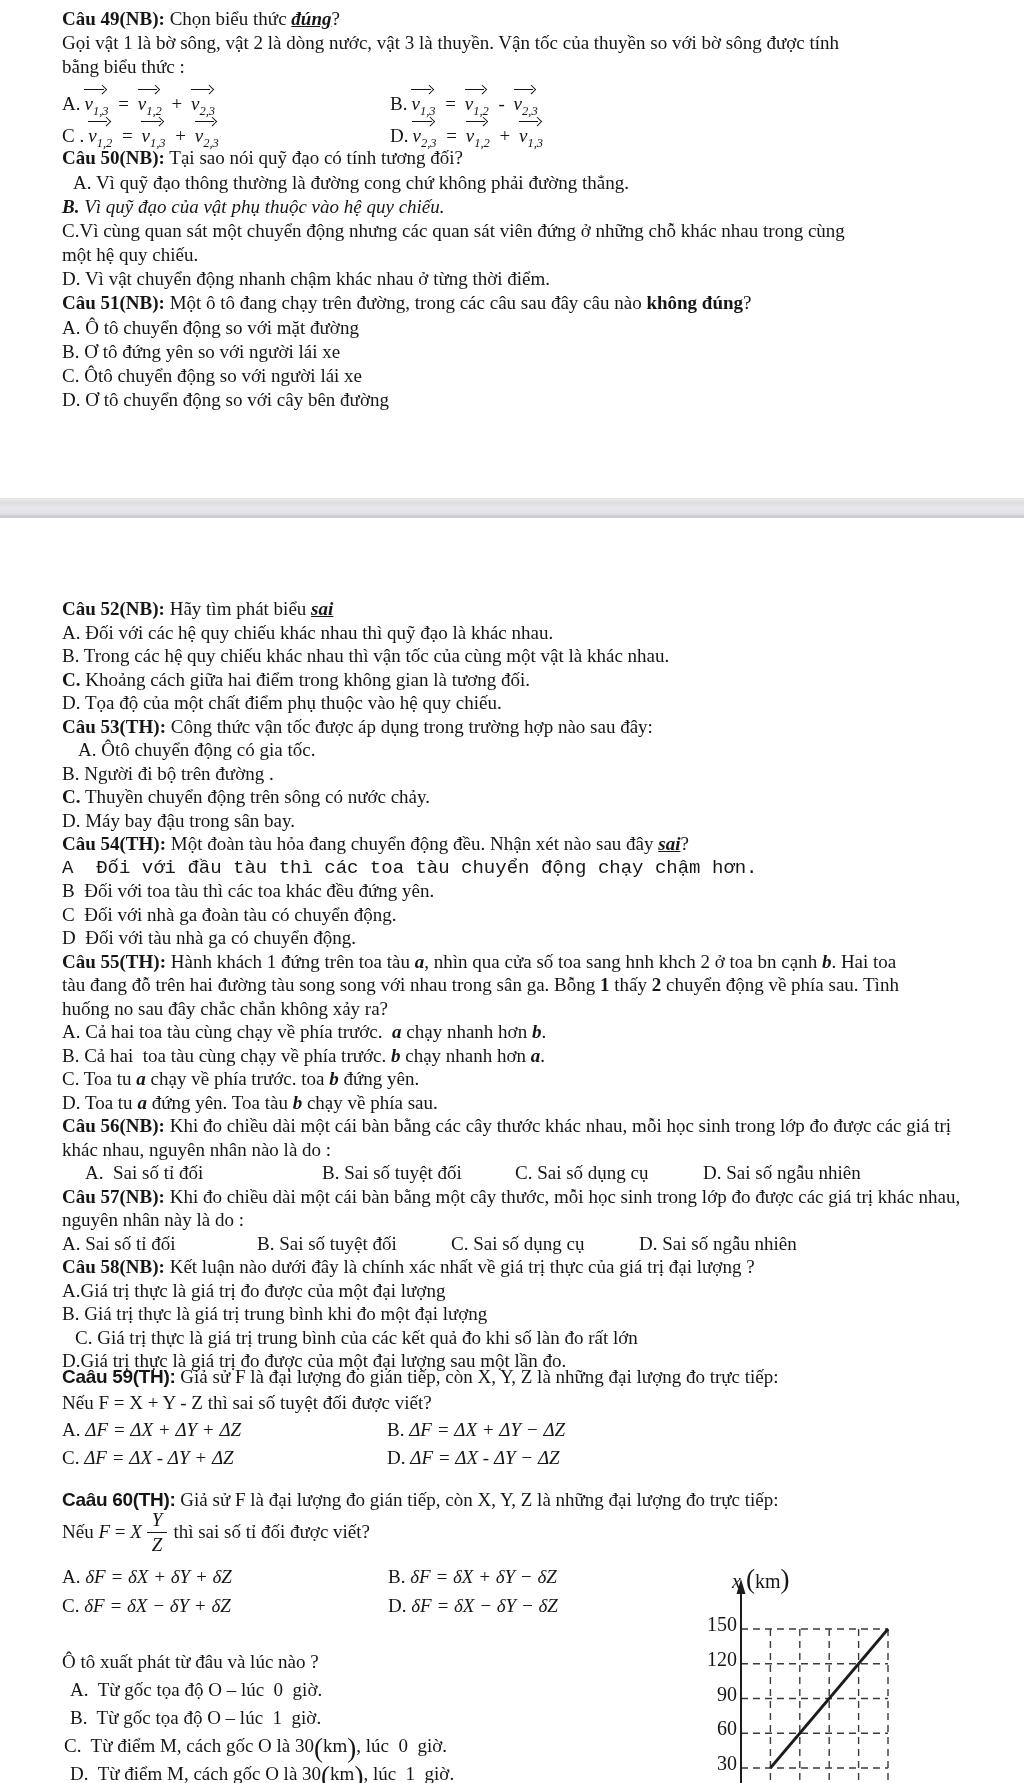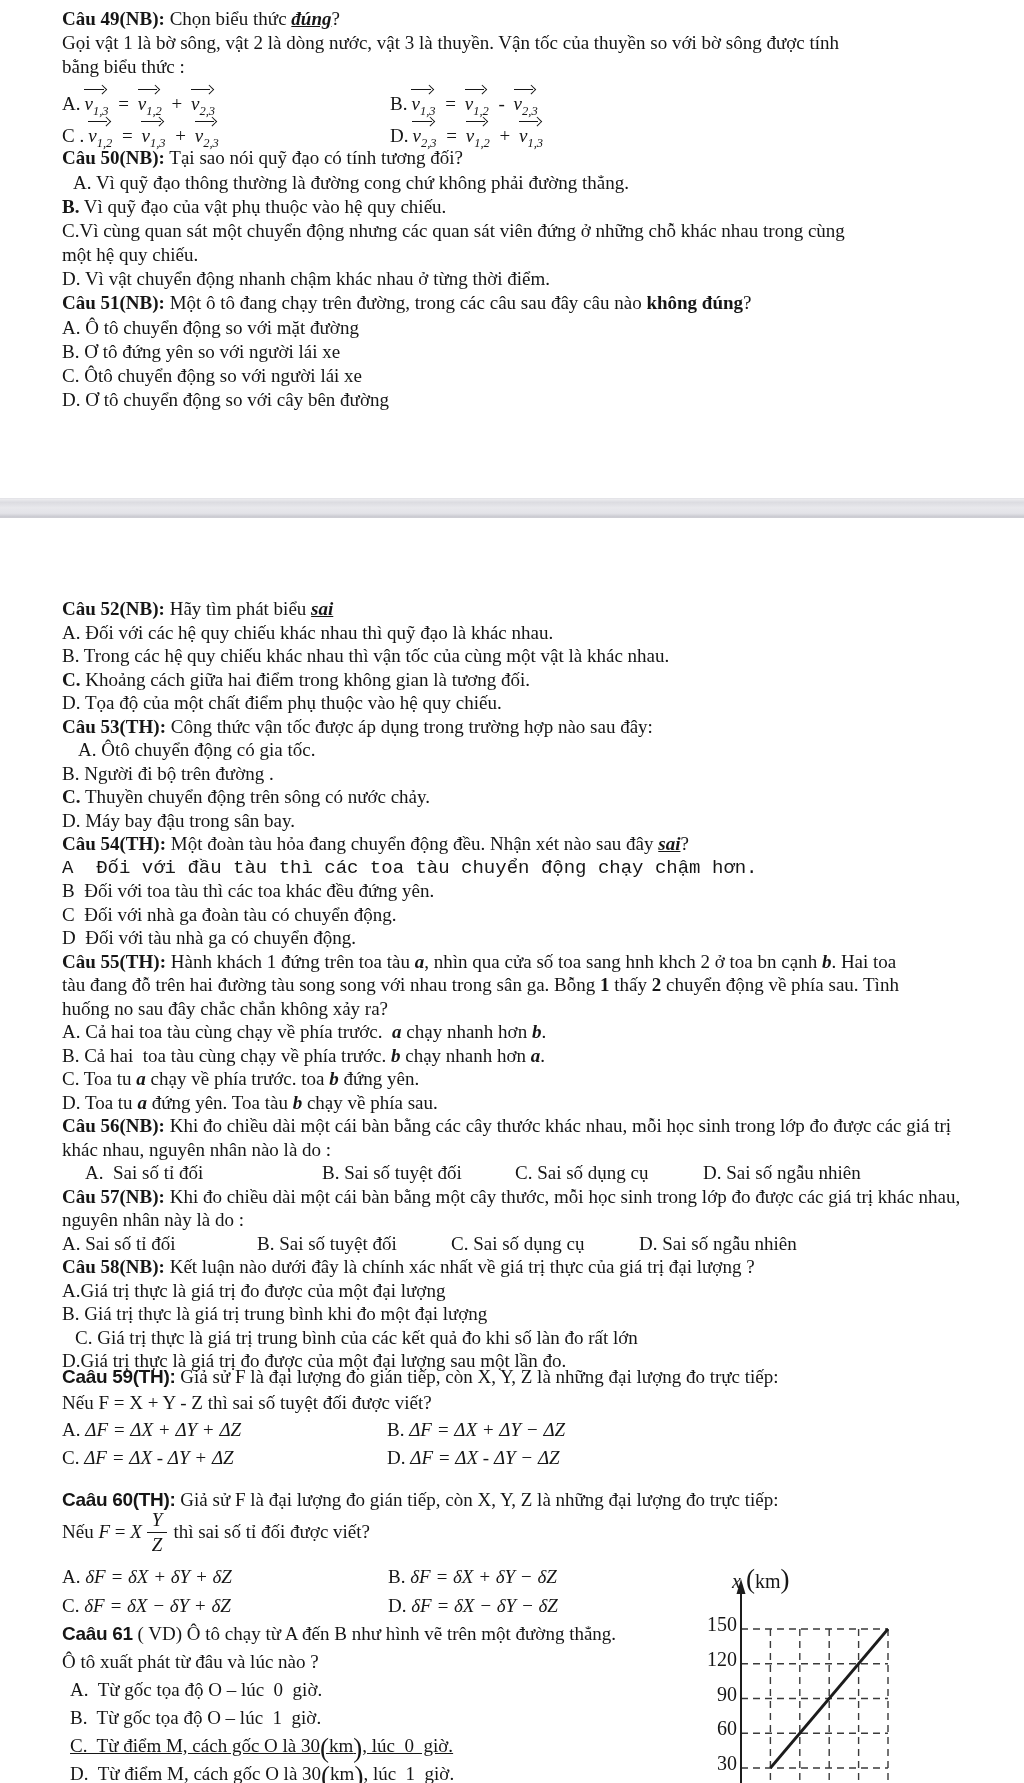--- a/index.html
+++ b/index.html
@@ -75,21 +75,21 @@
       <span class="seg" style="left: 0px;"><span>C .</span><span class="vec"><span class="varrow"></span><span>v</span><sub>1,2</sub></span><span> = </span><span class="vec"><span class="varrow"></span><span>v</span><sub>1,3</sub></span><span> + </span><span class="vec"><span class="varrow"></span><span>v</span><sub>2,3</sub></span></span>
       <span class="seg" style="left: 328px;"><span>D.</span><span class="vec"><span class="varrow"></span><span>v</span><sub>2,3</sub></span><span> = </span><span class="vec"><span class="varrow"></span><span>v</span><sub>1,2</sub></span><span> + </span><span class="vec"><span class="varrow"></span><span>v</span><sub>1,3</sub></span></span>
     </div>
     <div class="line" style="top: 147px;">
       <span class="seg" style="left: 0px;"><span class="b">Câu 50(NB):</span><span> Tại sao nói quỹ đạo có tính tương đối?</span></span>
     </div>
     <div class="line" style="top: 172px; margin-left: 11px;">
       <span class="seg" style="left: 0px;"><span>A. Vì quỹ đạo thông thường là đường cong chứ không phải đường thẳng.</span></span>
     </div>
     <div class="line" style="top: 196px;">
-      <span class="seg" style="left: 0px;"><span class="b">B.</span><span> Vì quỹ đạo của vật phụ thuộc vào hệ quy chiếu.</span></span>
+      <span class="seg" style="left: 0px; font-style: italic;"><span class="b">B.</span><span> Vì quỹ đạo của vật phụ thuộc vào hệ quy chiếu.</span></span>
     </div>
     <div class="line" style="top: 220px;">
       <span class="seg" style="left: 0px;"><span>C.Vì cùng quan sát một chuyển động nhưng các quan sát viên đứng ở những chỗ khác nhau trong cùng</span></span>
     </div>
     <div class="line" style="top: 244px;">
       <span class="seg" style="left: 0px;"><span>một hệ quy chiếu.</span></span>
     </div>
     <div class="line" style="top: 268px;">
       <span class="seg" style="left: 0px;"><span>D. Vì vật chuyển động nhanh chậm khác nhau ở từng thời điểm.</span></span>
     </div>
@@ -234,31 +234,28 @@
       <span class="seg mid" style="left: 0px; height: 52px;"><span>Nếu </span><span class="i">F</span><span> = </span><span class="i">X</span><span class="frac"><span class="fn">Y</span><span class="fd">Z</span></span><span>thì sai số tỉ đối được viết?</span></span>
     </div>
     <div class="line" style="top: 1566px;">
       <span class="seg" style="left: 0px;"><span>A. </span><span class="i">δF = δX + δY + δZ</span></span>
       <span class="seg" style="left: 326px;"><span>B. </span><span class="i">δF = δX + δY − δZ</span></span>
     </div>
     <div class="line" style="top: 1595px;">
       <span class="seg" style="left: 0px;"><span>C. </span><span class="i">δF = δX − δY + δZ</span></span>
       <span class="seg" style="left: 326px;"><span>D. </span><span class="i">δF = δX − δY − δZ</span></span>
     </div>
-    <div class="line" style="top: 1623px;">
-      <span class="seg" style="left: 0px;"><span class="b sans">Caâu 61</span><span> ( VD) Ô tô chạy từ A đến B như hình vẽ trên một đường thẳng.</span></span>
-    </div>
     <div class="line" style="top: 1651px;">
       <span class="seg" style="left: 0px;"><span>Ô tô xuất phát từ đâu và lúc nào ?</span></span>
     </div>
     <div class="line" style="top: 1679px;">
       <span class="seg" style="left: 8px;"><span>A.  Từ gốc tọa độ O – lúc  0  giờ.</span></span>
     </div>
     <div class="line" style="top: 1707px;">
       <span class="seg" style="left: 8px;"><span>B.  Từ gốc tọa độ O – lúc  1  giờ.</span></span>
     </div>
     <div class="line" style="top: 1735px;">
-      <span class="seg" style="left: 8px; text-decoration: underline;"><span>C.  Từ điểm M, cách gốc O là 30</span><span class="bigp">(</span><span>km</span><span class="bigp">)</span><span>, lúc  0  giờ.</span></span>
+      <span class="seg" style="left: 2px;"><span>C.  Từ điểm M, cách gốc O là 30</span><span class="bigp">(</span><span>km</span><span class="bigp">)</span><span>, lúc  0  giờ.</span></span>
     </div>
     <div class="line" style="top: 1763px;">
       <span class="seg" style="left: 8px;"><span>D.  Từ điểm M, cách gốc O là 30</span><span class="bigp">(</span><span>km</span><span class="bigp">)</span><span>, lúc  1  giờ.</span></span>
     </div>
   </div>
 
 </body></html>

